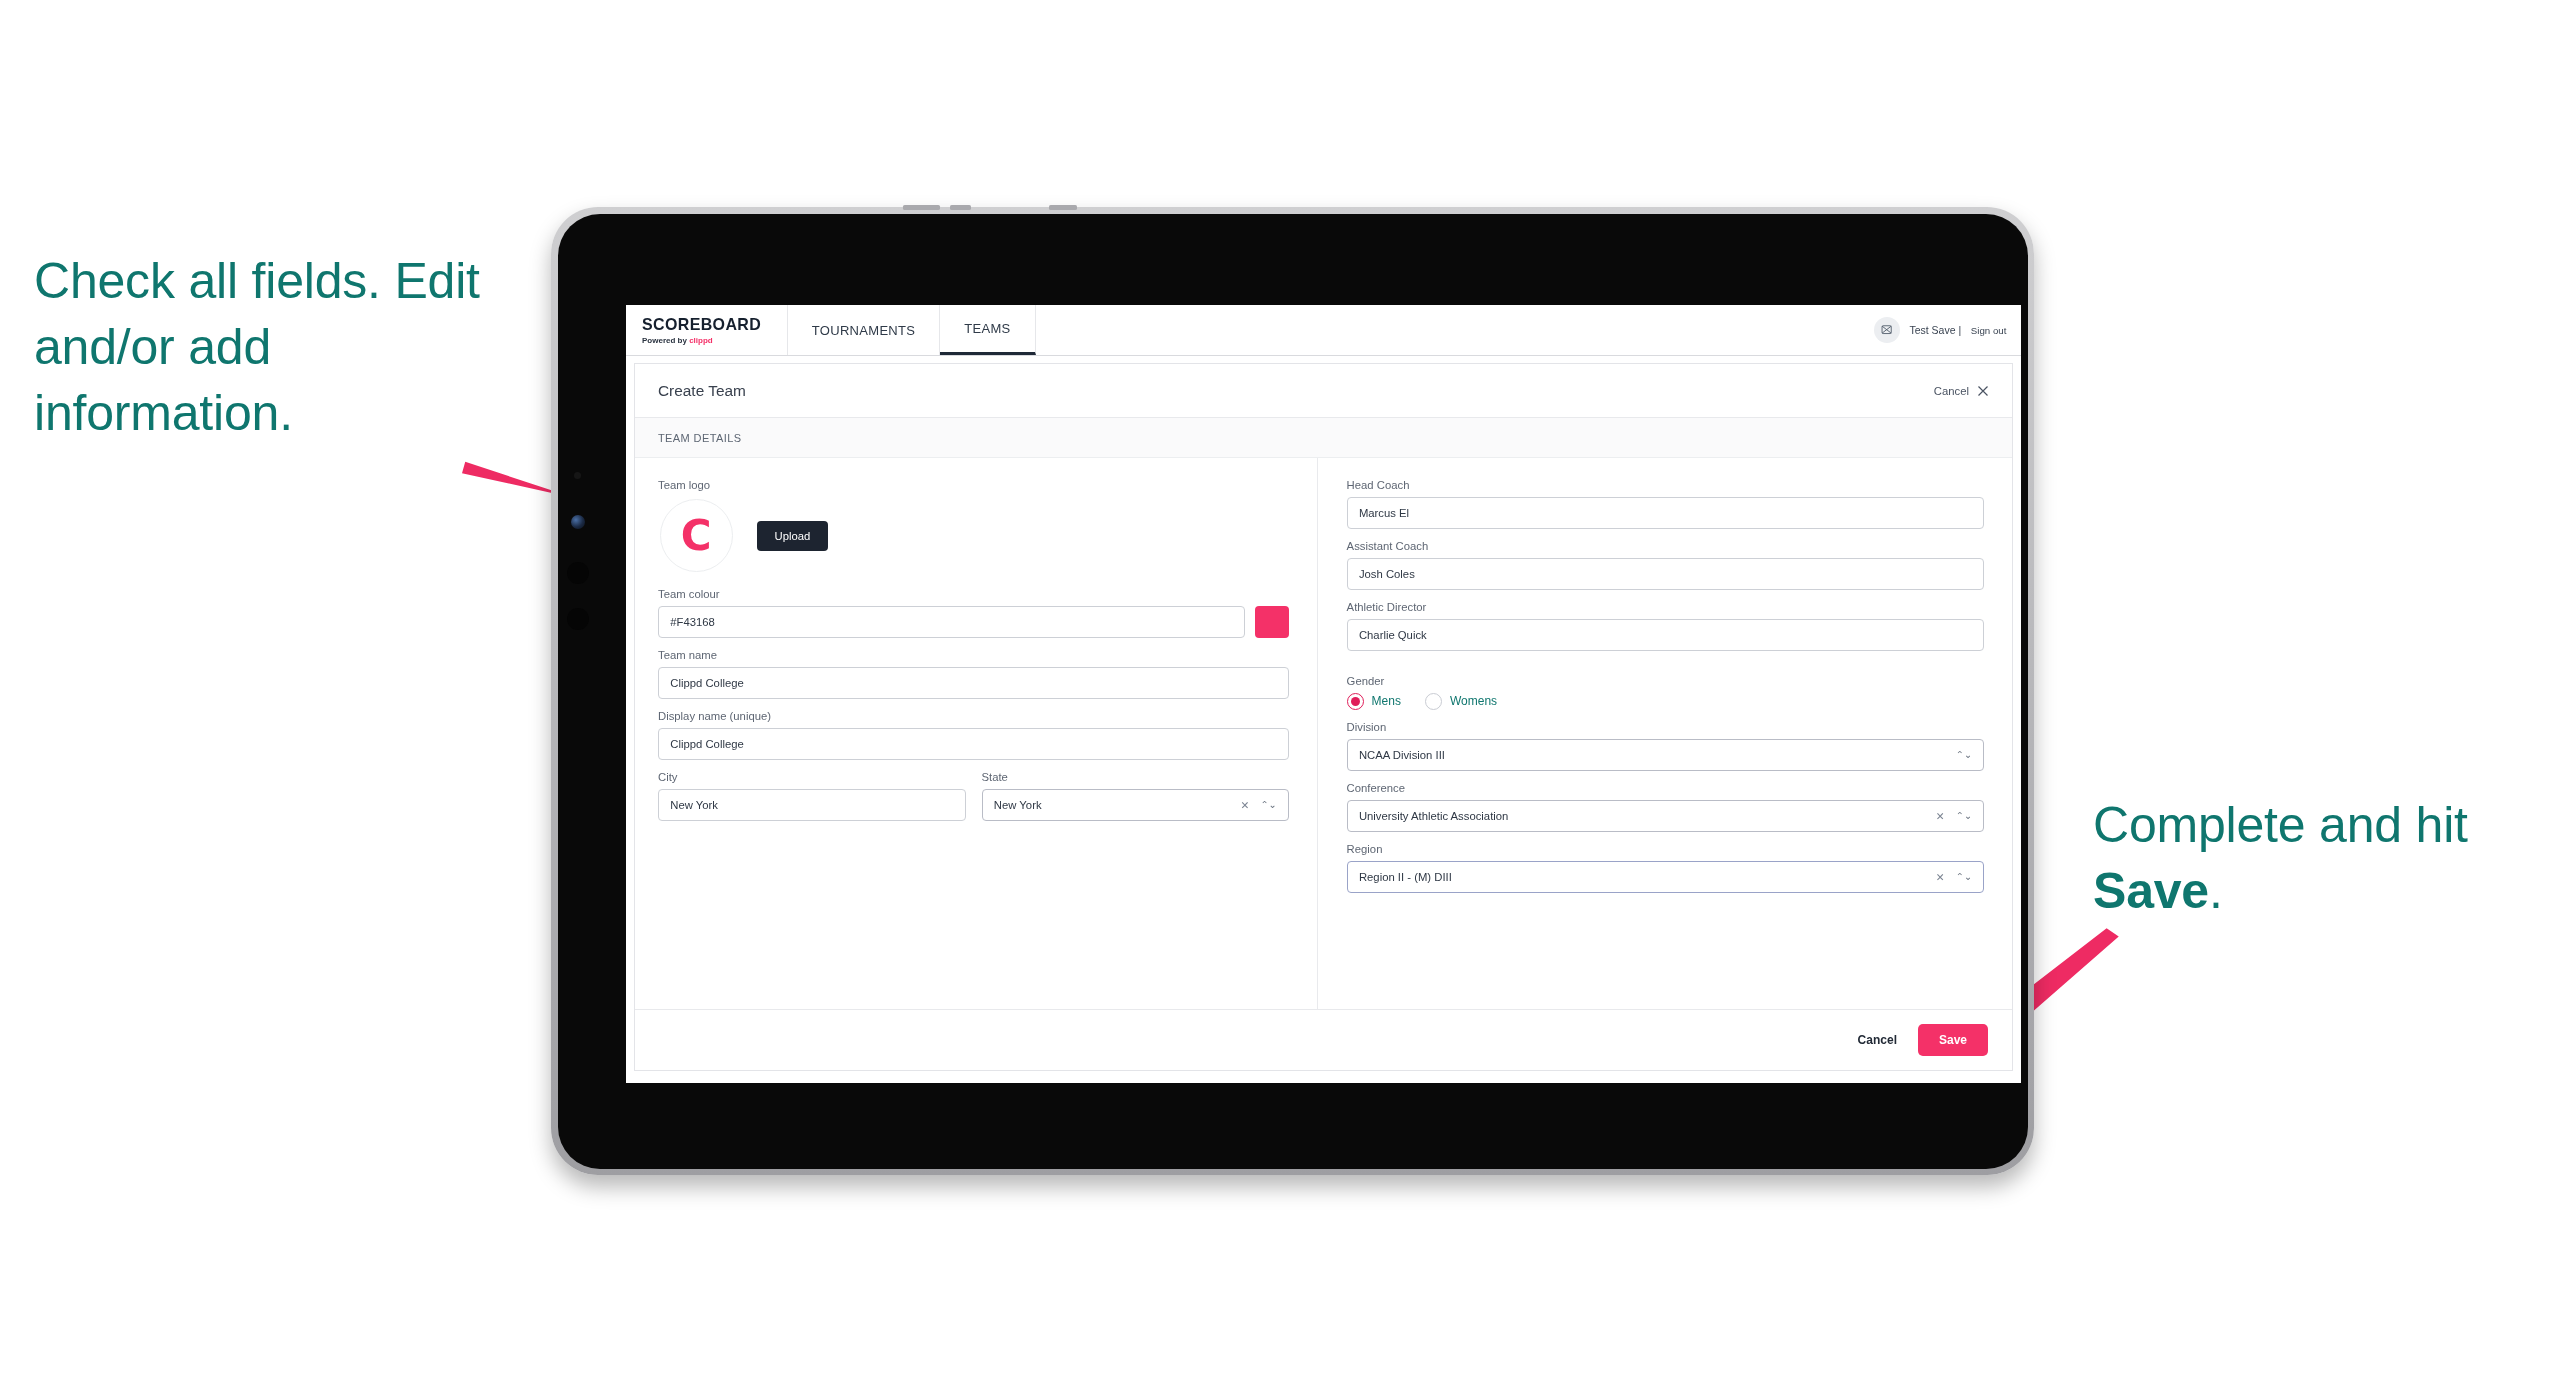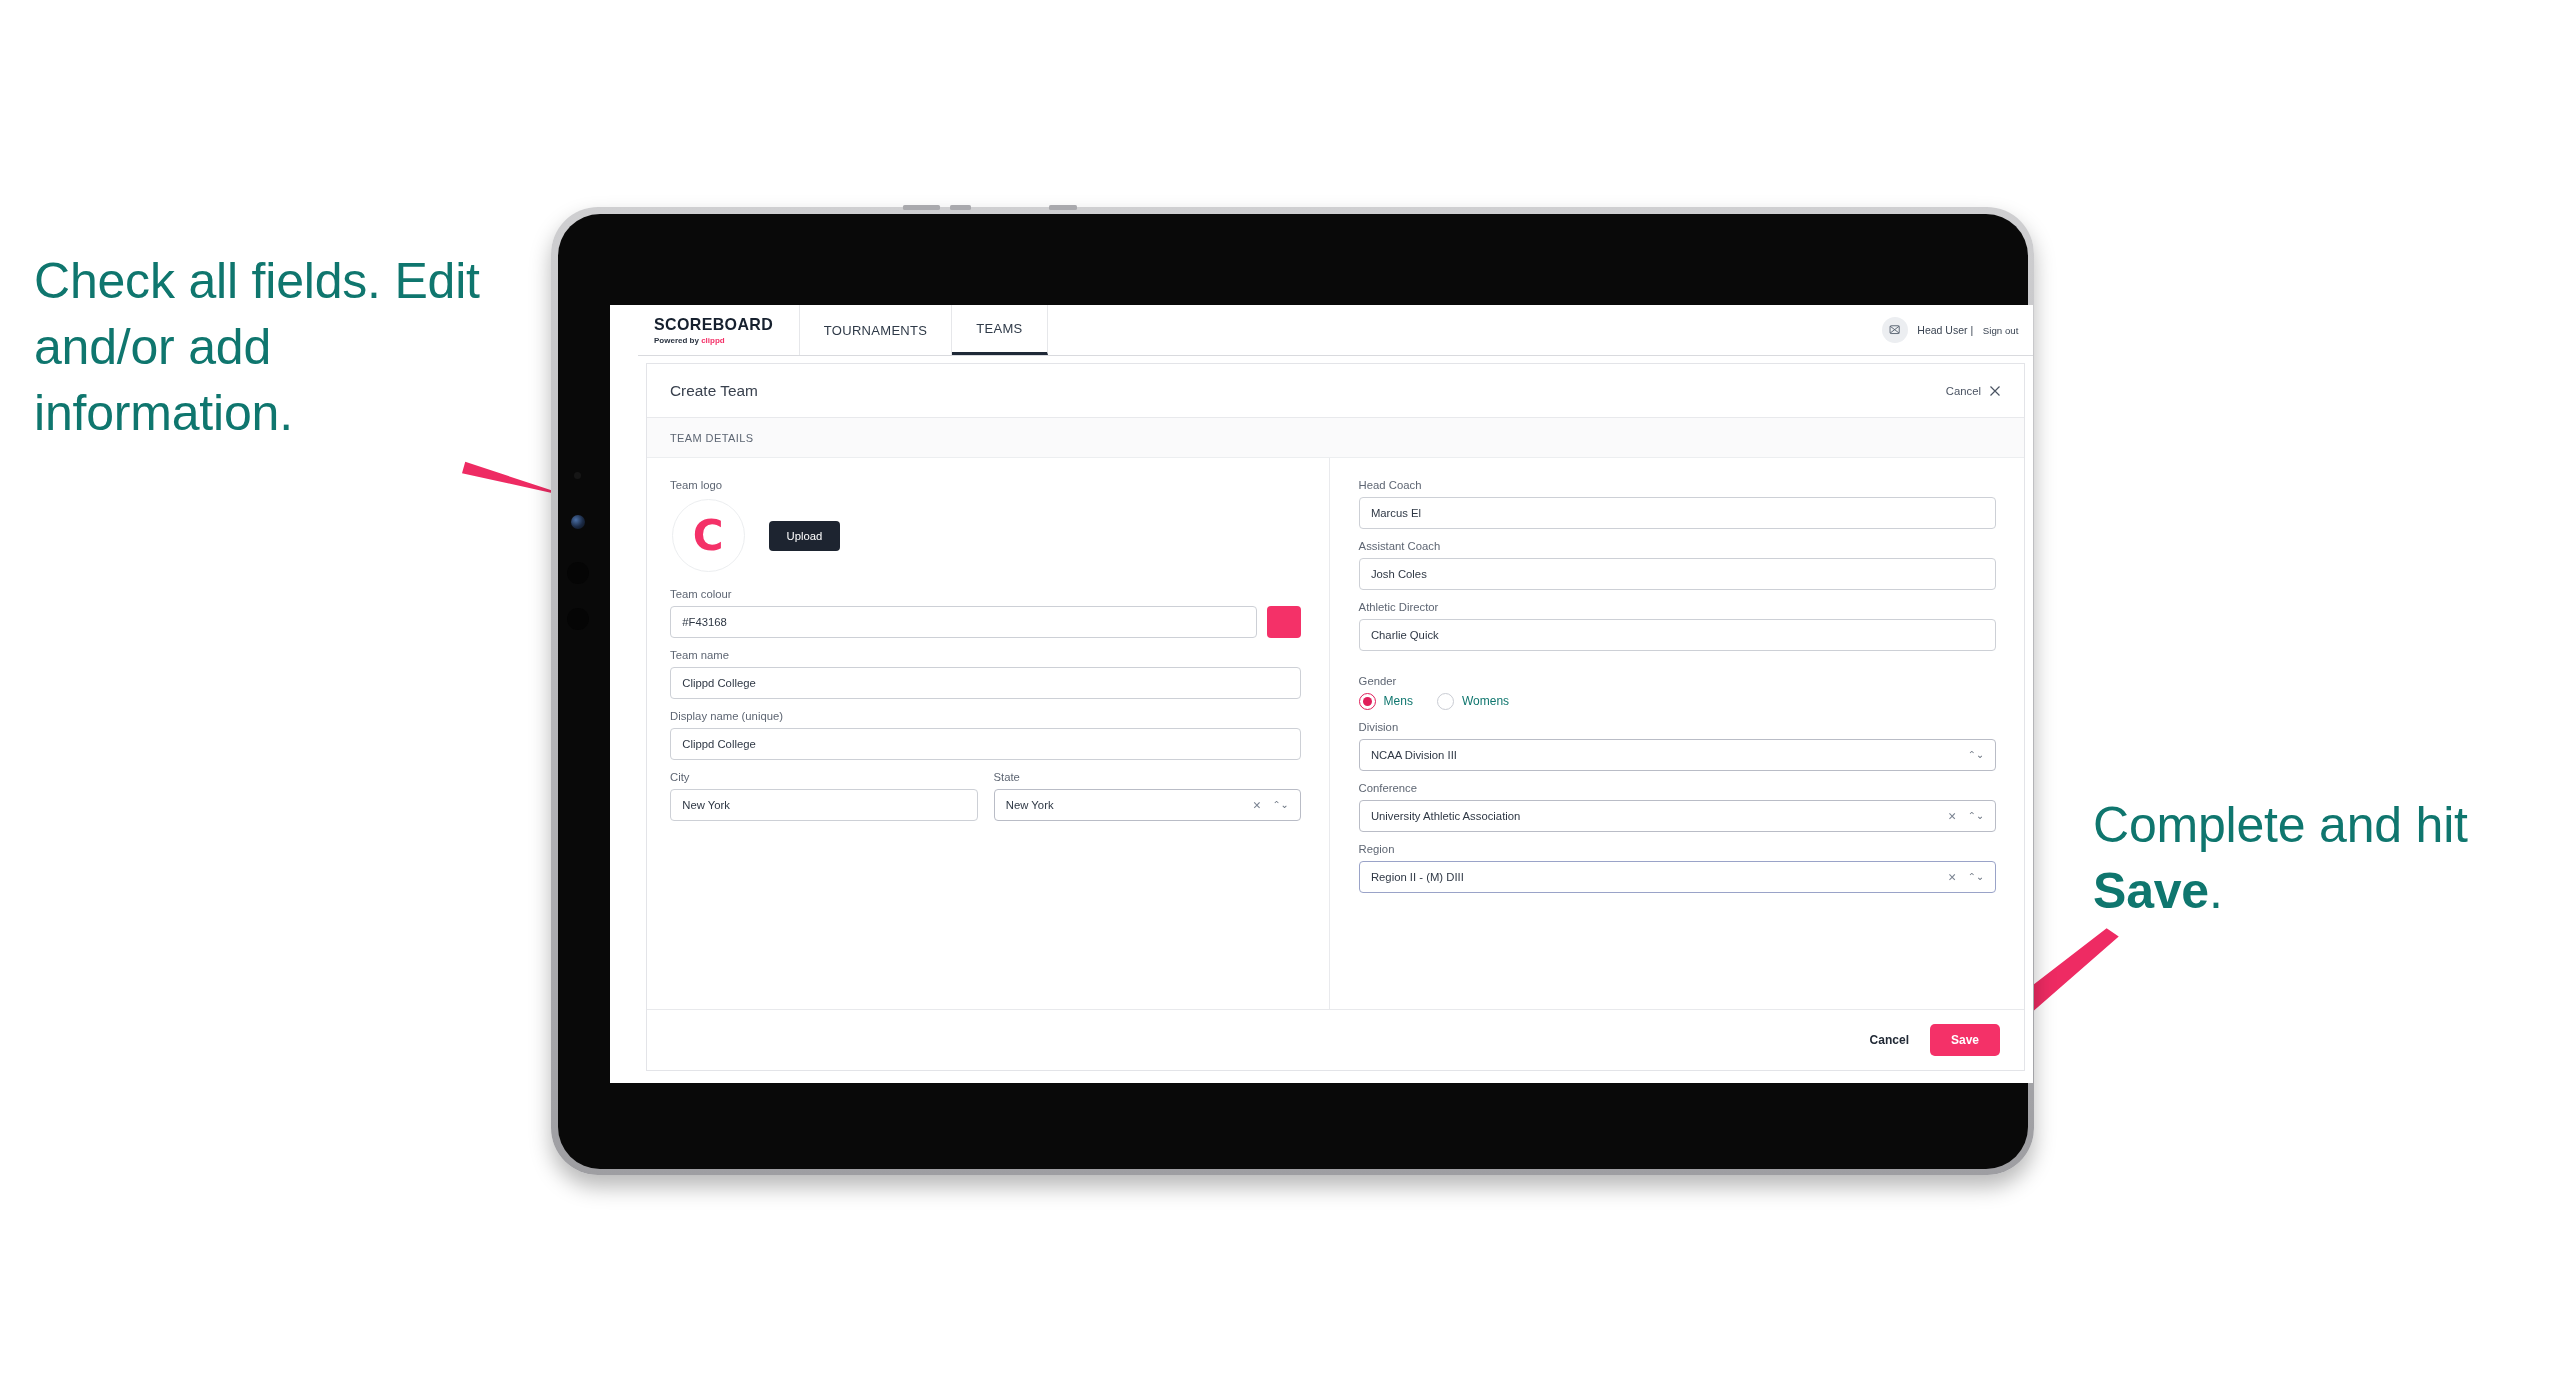--- a/index.html
+++ b/index.html
@@ -51,25 +51,24 @@
   #cam-b1{left:9.7px;top:348px;width:22px;height:22px;background:#050505;}
   #cam-b2{left:9.7px;top:394px;width:22px;height:22px;background:#050505;}
   .topbtn{position:absolute;top:-2.4px;height:4.9px;background:#a9a9ad;border-radius:1.6px;}
   #topbtn1{left:352px;width:37px;}
   #topbtn2{left:399px;width:21px;}
   #topbtn3{left:498px;width:27.6px;}
 
   
   #app{
     position:absolute;
-    left:610px; top:305px;
+    left:626px; top:305px;
     width:1395px; height:778px;
     background:#ffffff;
     overflow:hidden;
-    padding-left:28px;
   }
 
   
   #navbar{
     height:50px;
     background:#fff;
     border-bottom:1.6px solid #d9dade;
     display:flex;align-items:stretch;
     position:relative;
   }
@@ -269,21 +268,21 @@
     <div class="navtab">TOURNAMENTS</div>
     <div class="navtab active">TEAMS</div>
     <div id="nav-spacer"></div>
     <div id="nav-user">
       <div id="avatar">
         <svg width="11.3" height="11.3" viewBox="0 0 16 16" fill="none" stroke="#55606f" stroke-width="1.3">
           <rect x="1.5" y="2.5" width="13" height="11" rx="1.5"></rect>
           <path d="M1.5 3 L14.5 13 M14.5 3 L1.5 13"></path>
         </svg>
       </div>
-      <div id="user-name">Head User |</div>
+      <div id="user-name">Test Save |</div>
       <div id="signout">Sign out</div>
     </div>
   </div>
 
   <div id="card">
 
     <div id="card-head">
       <div id="card-title">Create Team</div>
       <div id="cancel-top">
         <span>Cancel</span>

